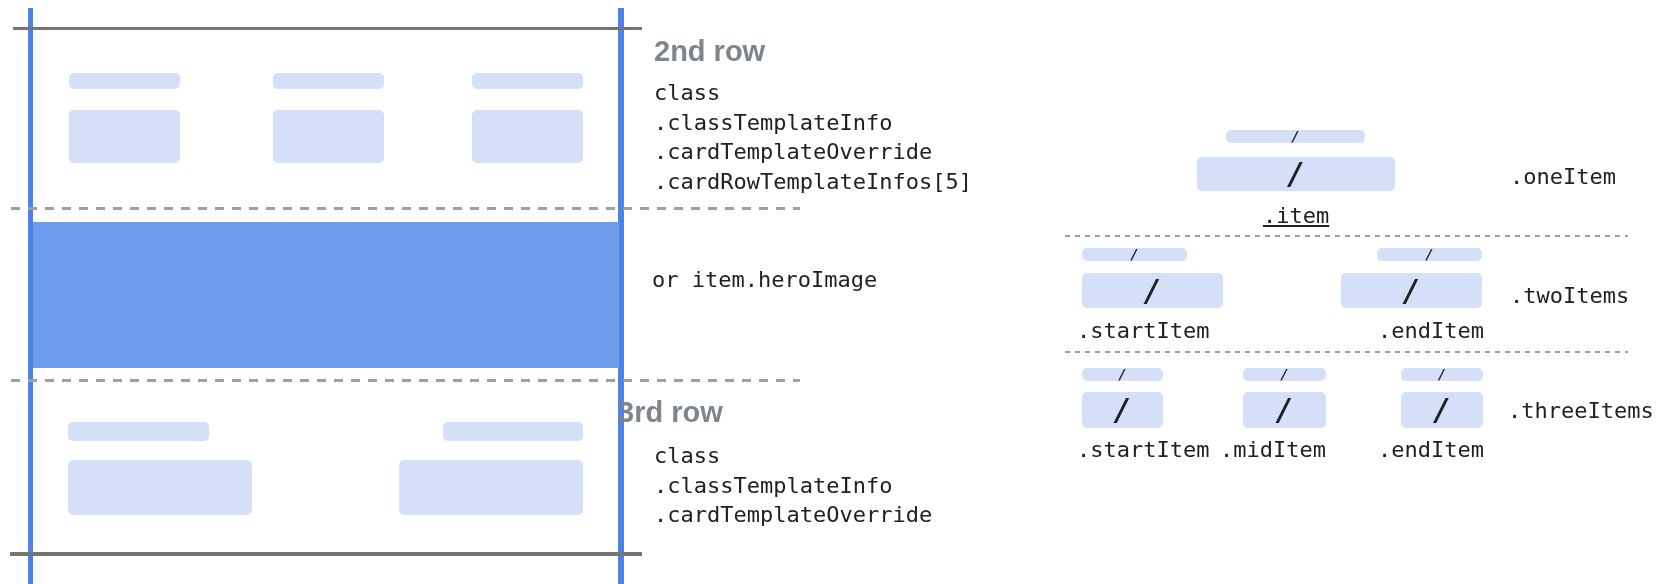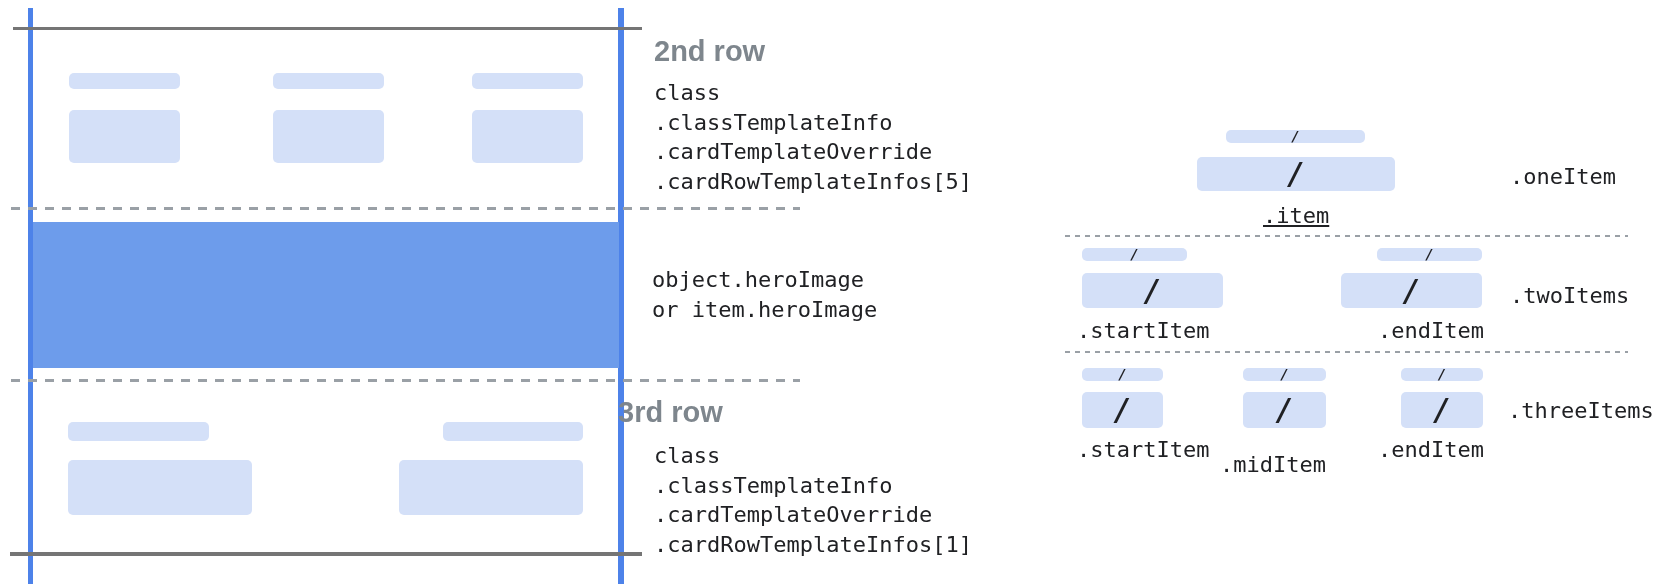--- a/index.html
+++ b/index.html
@@ -68,30 +68,28 @@
 
   <div class="abs heading" style="left:654px;top:36px;">2nd row</div>
   <div class="abs" style="left:654px;top:78px;">
     <div class="code">class</div>
     <div class="code">.classTemplateInfo</div>
     <div class="code">.cardTemplateOverride</div>
     <div class="code">.cardRowTemplateInfos[5]</div>
   </div>
 
   <div class="abs" style="left:652px;top:265px;">
-    <div class="code" style="line-height:30px;">object.heroImage</div>
     <div class="code" style="line-height:30px;">or item.heroImage</div>
   </div>
 
   <div class="abs heading" style="left:618px;top:397px;">3rd row</div>
   <div class="abs" style="left:654px;top:441px;">
     <div class="code">class</div>
     <div class="code">.classTemplateInfo</div>
     <div class="code">.cardTemplateOverride</div>
-    <div class="code">.cardRowTemplateInfos[1]</div>
   </div>
 
   <div class="abs bar slashbar" style="left:1226px;top:130px;width:139px;height:13px;">
     <span class="slash sm">/</span>
   </div>
   <div class="abs bar slashbar" style="left:1197px;top:157px;width:198px;height:34px;">
     <span class="slash lg">/</span>
   </div>
   <div class="abs label" style="left:1263px;top:205px;text-decoration:underline;">.item</div>
   <div class="abs label" style="left:1510px;top:166px;">.oneItem</div>
@@ -128,17 +126,17 @@
   <div class="abs bar slashbar" style="left:1243px;top:392px;width:83px;height:36px;">
     <span class="slash lg">/</span>
   </div>
   <div class="abs bar slashbar" style="left:1401px;top:368px;width:82px;height:13px;">
     <span class="slash sm">/</span>
   </div>
   <div class="abs bar slashbar" style="left:1401px;top:392px;width:82px;height:36px;">
     <span class="slash lg">/</span>
   </div>
   <div class="abs label" style="left:1077px;top:439px;">.startItem</div>
-  <div class="abs label" style="left:1220px;top:454px;text-align:center;">.midItem</div>
+  <div class="abs label" style="left:1220px;top:439px;text-align:center;">.midItem</div>
   <div class="abs label" style="left:1378px;top:439px;">.endItem</div>
   <div class="abs label" style="left:1508px;top:400px;text-align:center;">.threeItems</div>
 
 </div>
 
 </body></html>

